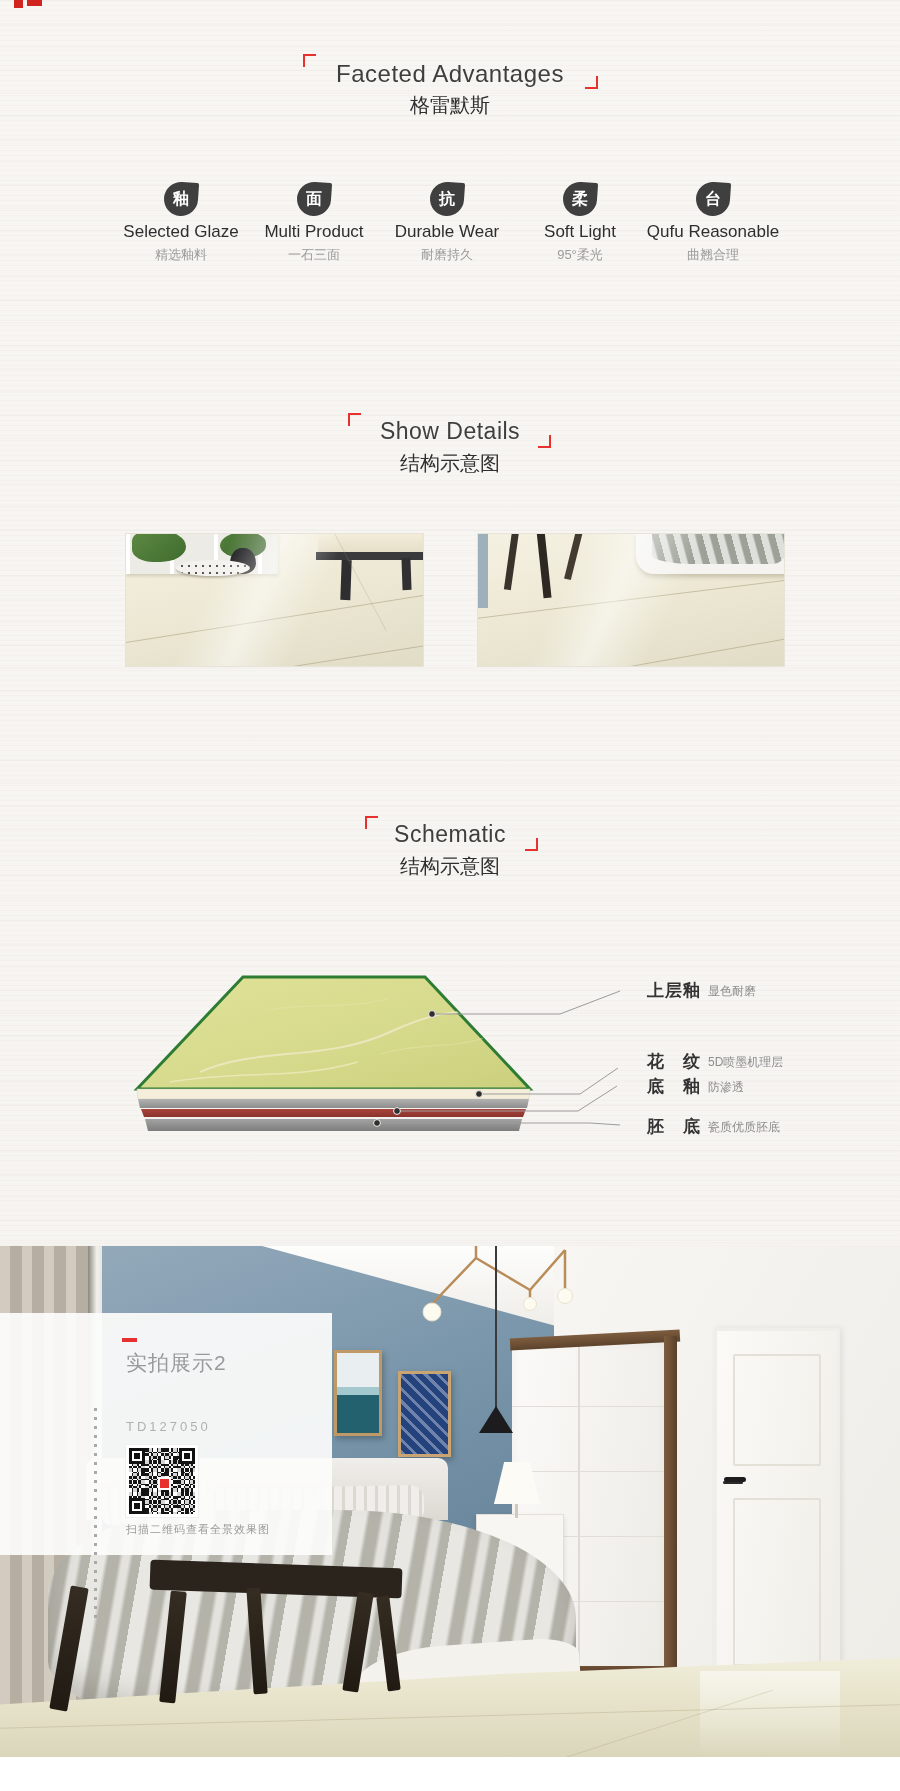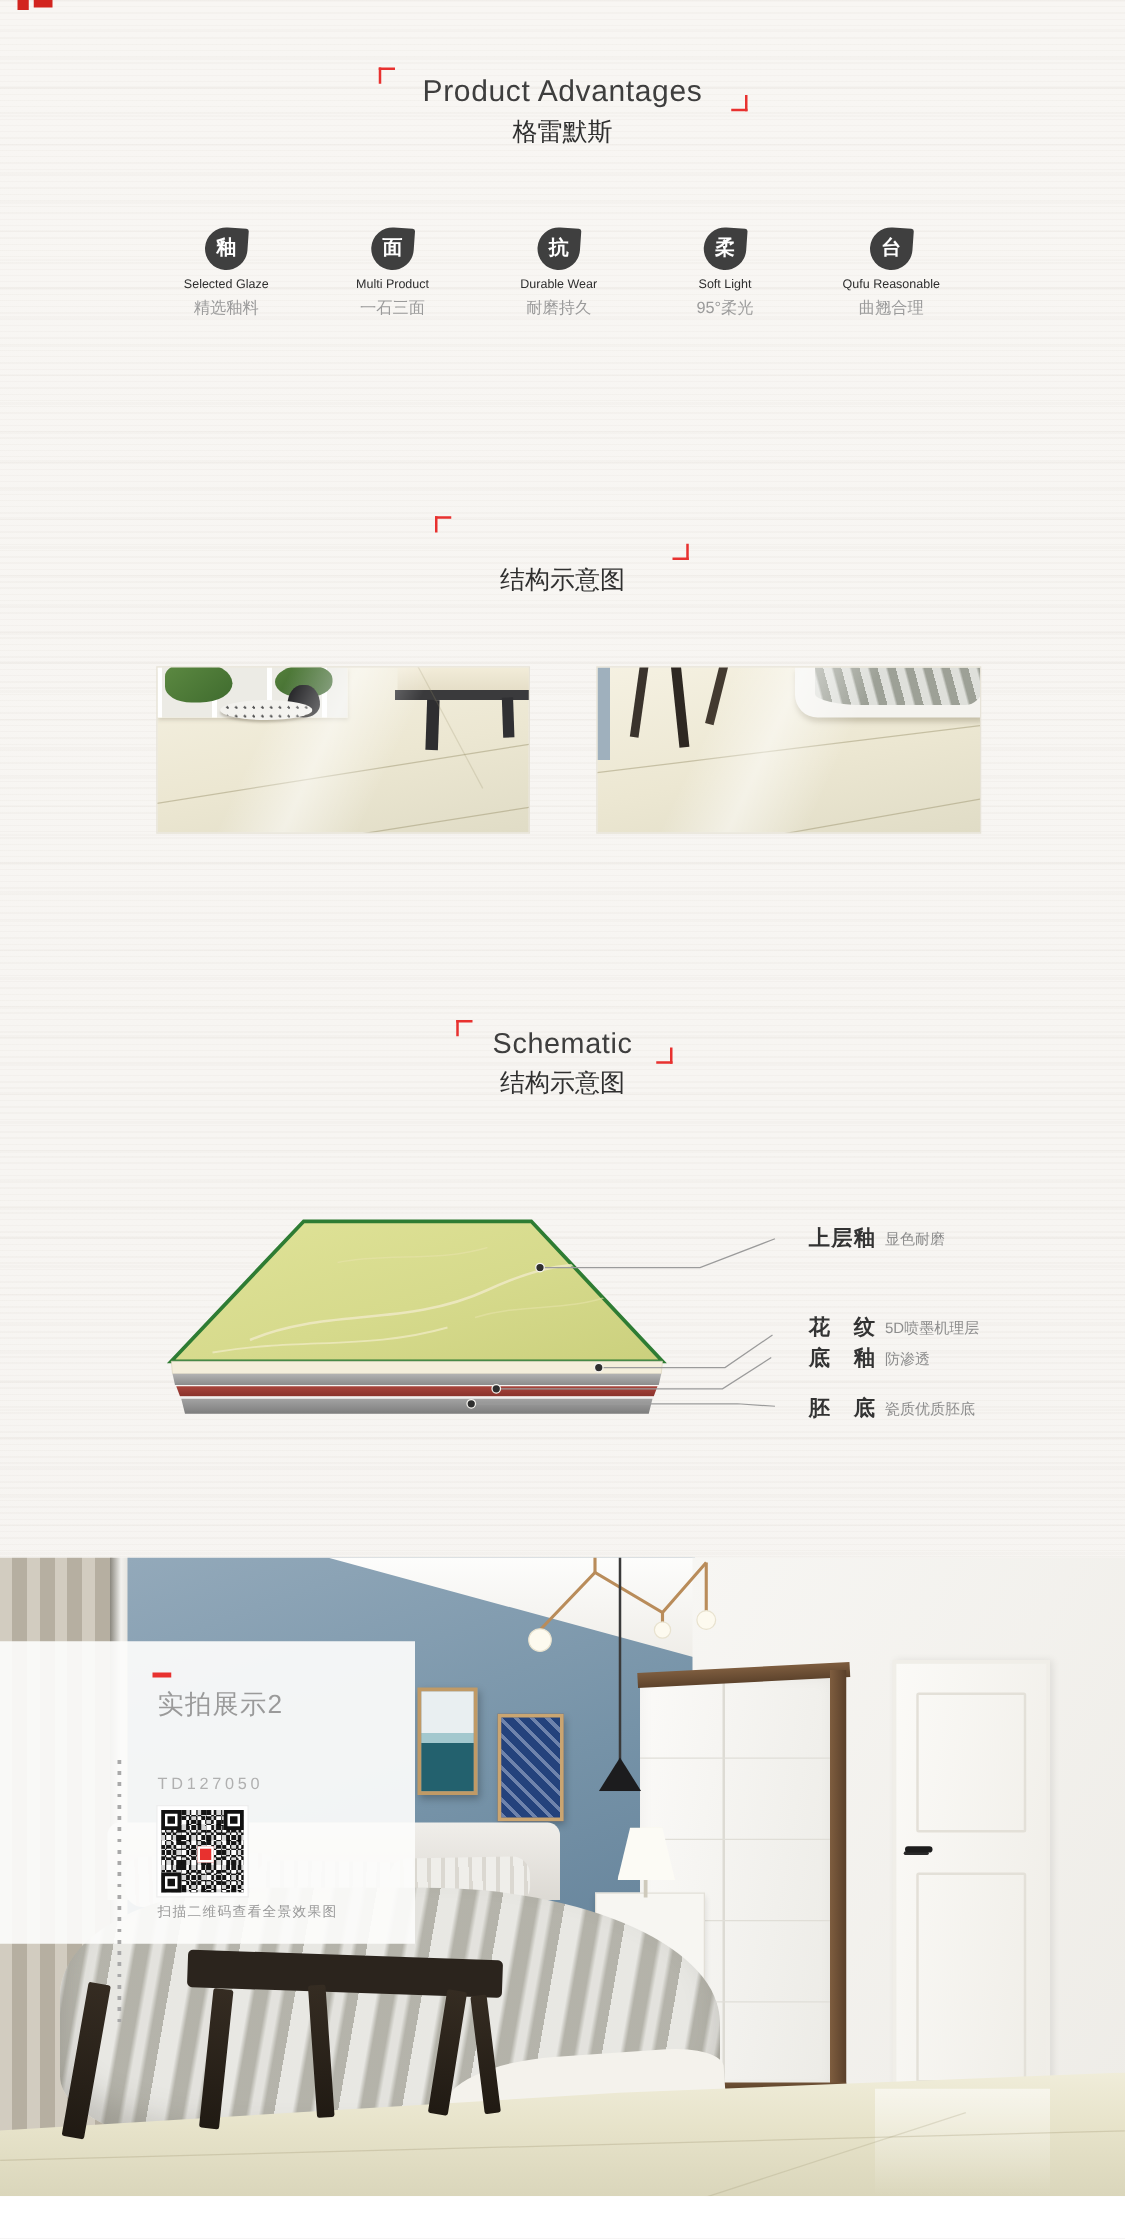--- a/index.html
+++ b/index.html
@@ -18,21 +18,21 @@
   .sec-sub{position:absolute;left:0;width:900px;text-align:center;color:#2f2f2f;}
   .brk{position:absolute;width:13px;height:13px;border:2px solid #e8312f;}
   .brk.tl{border-right:none;border-bottom:none;}
   .brk.br{border-left:none;border-top:none;}
   .top-mark{position:absolute;background:#d2241f;}
   
   .adv-item{position:absolute;width:150px;text-align:center;}
   .adv-icon{display:inline-block;width:34px;height:34px;line-height:34px;background:#3f3f3f;color:#fff;
     font-size:16px;font-weight:bold;text-align:center;border-radius:50% 6% 50% 50%;transform:rotate(4deg);}
   .adv-icon span{display:block;transform:rotate(-4deg);}
-  .adv-label{margin-top:6px;font-size:10px;color:#2e2e2e;}
+  .adv-label{margin-top:6px;font-size:17px;color:#2e2e2e;}
   .adv-sub{margin-top:4px;font-size:13px;color:#9b9b9b;}
   
   .photo{position:absolute;overflow:hidden;border:1px solid #e7e3d8;background:linear-gradient(168deg,#f5f1e2,#ece7d2 55%,#e0dcc6);}
   .photo .sheen{position:absolute;inset:0;background:linear-gradient(115deg,rgba(255,255,255,0) 30%,rgba(255,255,255,.5) 45%,rgba(255,255,255,0) 62%);}
   .seam{position:absolute;height:1px;background:rgba(150,142,105,.45);}
   
   .schem text{font-family:"Liberation Sans","DejaVu Sans",sans-serif;}
   .schem .lname{font-size:17px;font-weight:bold;fill:#333;letter-spacing:1px;}
   .schem .ldesc{font-size:12px;fill:#8d8d8d;}
   
@@ -54,21 +54,21 @@
 </head>
 <body>
 
 <div class="page">
 
   <div class="top-mark" style="left:14px;top:0;width:9px;height:8px;"></div>
   <div class="top-mark" style="left:27px;top:0;width:15px;height:6px;"></div>
 
   <span class="brk tl" style="left:303px;top:54px;"></span>
   <span class="brk br" style="left:585px;top:76px;"></span>
-  <div class="sec-title" style="top:60px;font-size:24px;">Product Advantages</div>
+  <div class="sec-title" style="top:60px;font-size:24px;">Faceted Advantages</div>
   <div class="sec-sub" style="top:92px;font-size:20px;">格雷默斯</div>
 
   <div class="adv-item" style="left:106px;top:182px;">
     <span class="adv-icon"><span>釉</span></span>
     <div class="adv-label">Selected Glaze</div>
     <div class="adv-sub">精选釉料</div>
   </div>
   <div class="adv-item" style="left:239px;top:182px;">
     <span class="adv-icon"><span>面</span></span>
     <div class="adv-label">Multi Product</div>
@@ -85,20 +85,21 @@
     <div class="adv-sub">95°柔光</div>
   </div>
   <div class="adv-item" style="left:638px;top:182px;">
     <span class="adv-icon"><span>台</span></span>
     <div class="adv-label">Qufu Reasonable</div>
     <div class="adv-sub">曲翘合理</div>
   </div>
 
   <span class="brk tl" style="left:348px;top:413px;"></span>
   <span class="brk br" style="left:538px;top:435px;"></span>
+  <div class="sec-title" style="top:418px;font-size:23px;">Show Details</div>
   <div class="sec-sub" style="top:450px;font-size:20px;">结构示意图</div>
 
   <div class="photo" style="left:125px;top:533px;width:299px;height:134px;">
     <div class="abs" style="left:0;top:0;width:152px;height:40px;background:repeating-linear-gradient(90deg,#ffffff 0 4px,#ecebe5 4px 44px);box-shadow:0 2px 3px rgba(120,110,90,.25);"></div>
     <div class="abs" style="left:6px;top:-4px;width:54px;height:32px;background:linear-gradient(140deg,#5d8a42,#3f6b2e);border-radius:40% 60% 55% 45%;"></div>
     <div class="abs" style="left:94px;top:-2px;width:46px;height:26px;background:linear-gradient(140deg,#55813c,#37602a);border-radius:55% 45% 50% 50%;"></div>
     <div class="abs" style="left:104px;top:14px;width:26px;height:26px;background:#17171a;border-radius:45% 45% 50% 50%/60% 60% 40% 40%;"></div>
     <div class="abs" style="left:50px;top:26px;width:74px;height:16px;background:radial-gradient(circle 1px at 6px 6px,#555 98%,transparent) 0 0/7px 7px,#f3f2ee;border-radius:50%;box-shadow:0 2px 2px rgba(100,90,70,.3);"></div>
     <div class="abs" style="left:192px;top:0;width:108px;height:20px;background:linear-gradient(#f2ecd9,#e4ddc6);"></div>
     <div class="abs" style="left:190px;top:18px;width:112px;height:8px;background:#3a3a3c;"></div>

